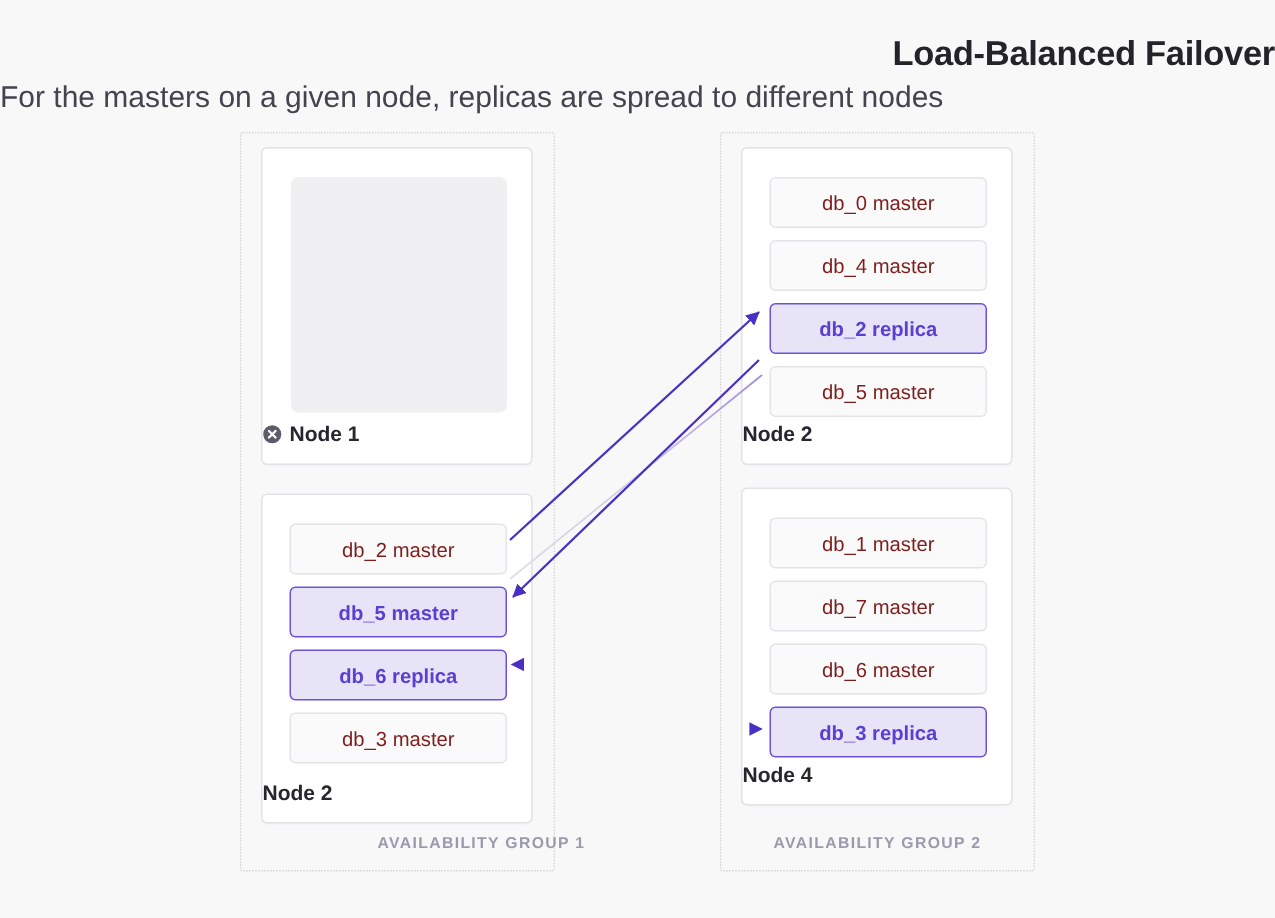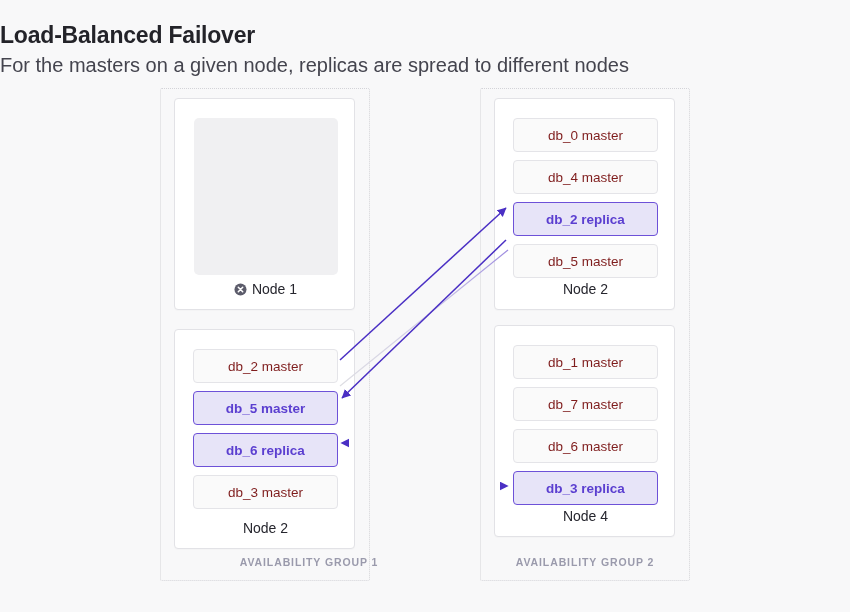--- a/index.html
+++ b/index.html
@@ -19,21 +19,21 @@
     width: 850px;
     height: 612px;
   }
 
   
   .page-title {
     position: absolute;
     top: 22px;
     left: 0;
     width: 850px;
-    text-align: left;
+    text-align: right;
     font-size: 23px;
     font-weight: bold;
     letter-spacing: -0.2px;
     color: #232329;
   }
   .page-subtitle {
     position: absolute;
     top: 54px;
     left: 0;
     width: 850px;
@@ -57,21 +57,21 @@
   .group-label {
     position: absolute;
     width: 210px;
     text-align: center;
     font-size: 10.5px;
     font-weight: bold;
     letter-spacing: 0.9px;
     color: #9a9aac;
     top: 556px;
   }
-  #group-label-1 { left: 164px; padding-left: 40px; }
+  #group-label-1 { left: 176px; padding-left: 40px; }
   #group-label-2 { left: 480px; }
 
   
   .node {
     position: absolute;
     background: #ffffff;
     border: 1px solid #e2e2e6;
     border-radius: 4px;
     box-sizing: border-box;
     box-shadow: 0 1px 1px rgba(0,0,0,0.02);
@@ -121,25 +121,24 @@
     border-radius: 5px;
   }
 
   .node-label {
     position: absolute;
     bottom: 12px;
     left: 0;
     width: 181px;
     text-align: center;
     font-size: 14px;
-    font-weight: normal;
+    font-weight: bold;
     color: #26262e;
     display: flex;
     align-items: center;
-    justify-content: center;
     gap: 5px;
   }
   .fail-icon {
     display: inline-flex;
     width: 13px;
     height: 13px;
     flex: 0 0 13px;
   }
 
   

